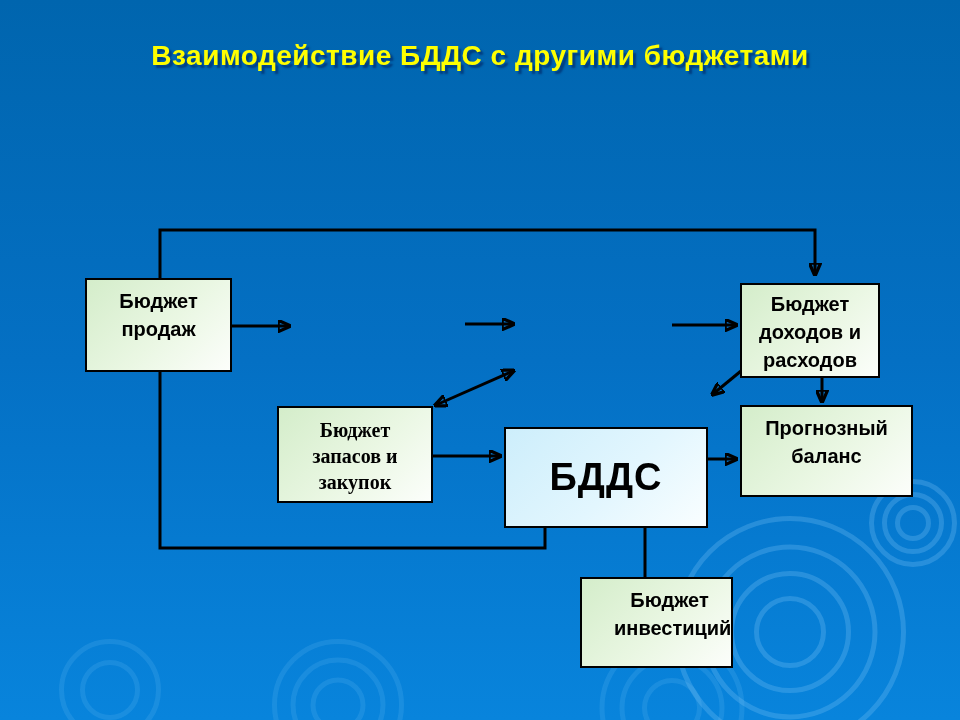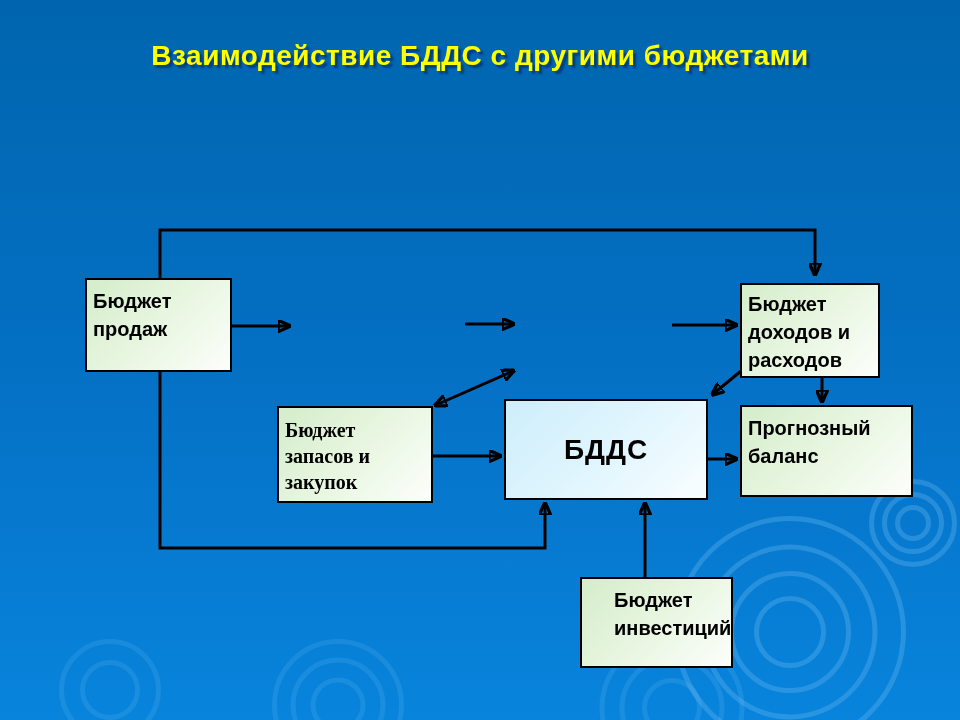--- a/index.html
+++ b/index.html
@@ -56,37 +56,38 @@
   
   .node {
     position: absolute;
     box-sizing: border-box;
     border: 2px solid #000000;
     background: linear-gradient(135deg, #d4edca 0%, #eaf7e3 55%, #fcfefb 100%);
     color: #000000;
     font-weight: bold;
     font-size: 20px;
     line-height: 1.4;
-    text-align: left;
+    text-align: center;
     padding: 7px 6px 0 6px;
     z-index: 2;
   }
   .node.serif {
     font-family: "Liberation Serif", serif;
     line-height: 1.3;
     padding-top: 9px;
   }
   .node.bdds {
     background: linear-gradient(135deg, #cdeefb 0%, #e2f6fe 55%, #f9feff 100%);
     display: flex;
     align-items: center;
     justify-content: center;
-    font-size: 28px;
+    font-size: 38px;
     padding: 8px;
     letter-spacing: 1px;
+    margin-top: 28px;
   }
 
   #node-sales       { left:  85px; top: 278px; width: 147px; height:  94px; }
   #node-production  { left: 293px; top: 278px; width: 172px; height:  94px; }
   #node-costs       { left: 517px; top: 278px; width: 155px; height:  94px; }
   #node-income      { left: 740px; top: 283px; width: 140px; height:  95px; padding-top: 5px; }
   #node-inventory   { left: 277px; top: 406px; width: 156px; height:  97px; }
   #node-bdds        { left: 504px; top: 399px; width: 204px; height: 101px; }
   #node-forecast    { left: 740px; top: 405px; width: 173px; height:  92px; }
   #node-investments { left: 580px; top: 577px; width: 153px; height:  91px; padding-left: 32px; }

